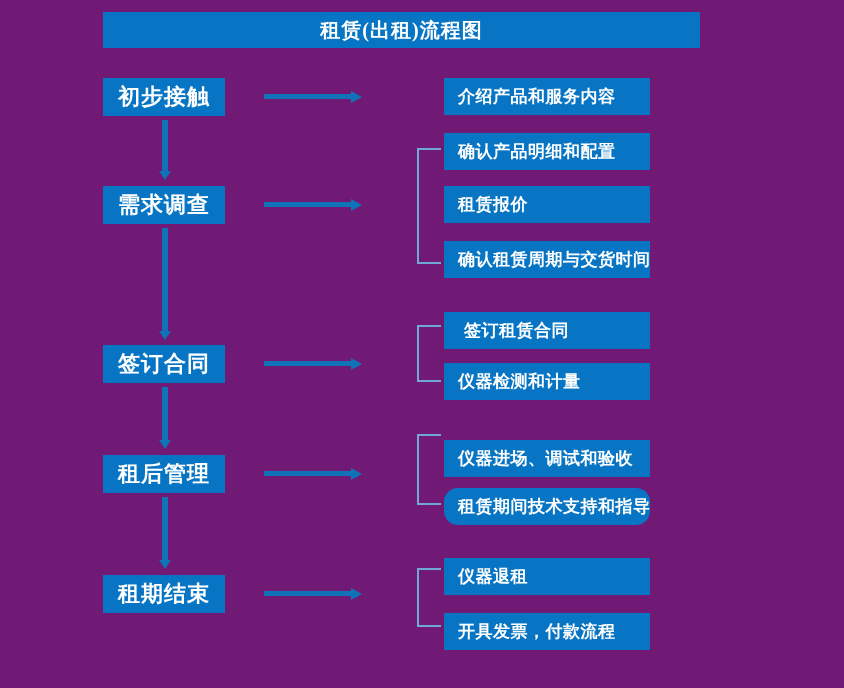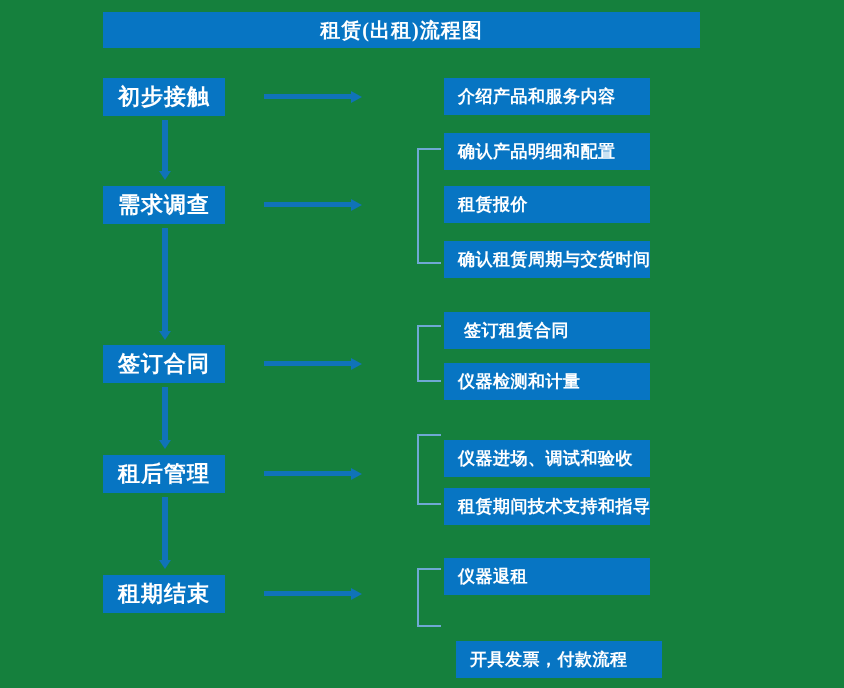--- a/index.html
+++ b/index.html
@@ -8,21 +8,21 @@
     padding: 0;
     background: #ffffff;
   }
   body {
     font-family: "Liberation Serif", "DejaVu Serif", serif;
   }
   #canvas {
     position: relative;
     width: 844px;
     height: 688px;
-    background: #15803d;
+    background: #701a75;
     overflow: hidden;
   }
 
   
   .title-bar {
     position: absolute;
     left: 103px;
     top: 12px;
     width: 597px;
     height: 36px;
@@ -221,23 +221,23 @@
   </div>
   <div class="box detail-box" style="top:312px;padding-left:20px;">
     <span class="box-label">签订租赁合同</span>
   </div>
   <div class="box detail-box" style="top:363px;">
     <span class="box-label">仪器检测和计量</span>
   </div>
   <div class="box detail-box" style="top:440px;">
     <span class="box-label">仪器进场、调试和验收</span>
   </div>
-  <div class="box detail-box" style="top:488px;">
+  <div class="box detail-box" style="top:488px;border-radius:14px;">
     <span class="box-label">租赁期间技术支持和指导</span>
   </div>
   <div class="box detail-box" style="top:558px;">
     <span class="box-label">仪器退租</span>
   </div>
-  <div class="box detail-box" style="top:641px;margin-left:12px;">
+  <div class="box detail-box" style="top:613px;">
     <span class="box-label">开具发票，付款流程</span>
   </div>
 
 </div>
 
 </body></html>

